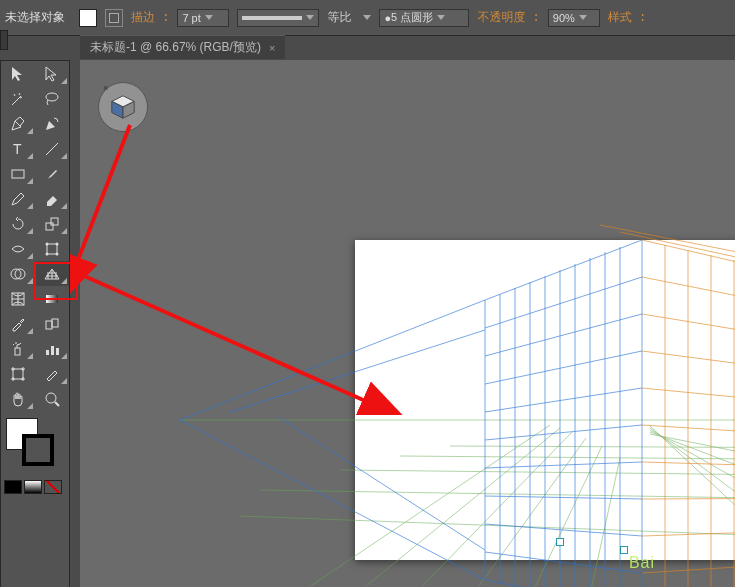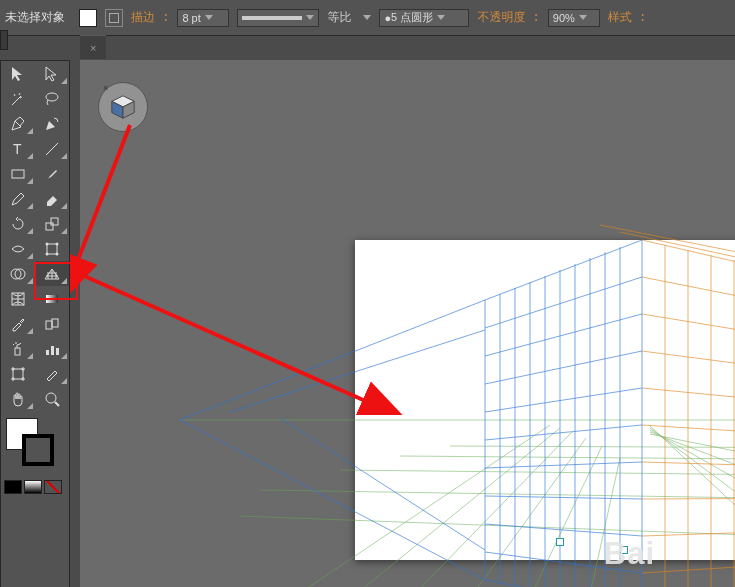--- a/index.html
+++ b/index.html
@@ -41,55 +41,56 @@
 .artboard { position: absolute; left: 275px; top: 180px; width: 500px; height: 320px; background: #fff; box-shadow: 0 2px 8px rgba(0,0,0,.5); }
 
 .persp-widget { position: absolute; left: 18px; top: 22px; width: 50px; height: 50px; border-radius: 50%; background: #929292; border:1px solid #555; display:flex;align-items:center;justify-content:center; }
 .persp-widget svg { width: 28px; height: 28px; }
 .persp-widget .x { position:absolute; left:4px; top:0px; font-size:9px; color:#333; }
 
 .grid-svg { position: absolute; left: 100px; top: 120px; width: 700px; height: 460px; pointer-events:none; }
 
 .arrow-anno { position:absolute; pointer-events:none; }
 
-.watermark { position:absolute; right:80px; bottom:15px; color:#e5e5e5; font-size:31px; font-weight:bold; letter-spacing:1px; opacity:.9;}
+.watermark { position:absolute; right:80px; bottom:15px; color:#bef264; font-size:16px; font-weight:normal; letter-spacing:1px; opacity:.9;}
 
 .dot { position:absolute; width:8px; height:8px; border:1px solid #29a; background:#fff; }
 
 </style>
 </head>
 <body>
 
 <div class="top-bar">
   <span class="sel-label">未选择对象</span>
   <div class="swatch"></div>
   <div class="swatch2"></div>
   <span class="label-orange">描边 :</span>
   <span class="field">
-      <span>8 pt</span>
+      <span>7 pt</span>
       <span class="arrow-down"></span>
     </span>
   <span class="field" style="min-width:70px">
       <span class="dash-preview"></span>
       <span class="arrow-down"></span>
     </span>
   <span>等比</span>
   <span class="arrow-down"></span>
   <span class="field" style="min-width:90px">● <span>5 点圆形</span><span class="arrow-down"></span></span>
   <span class="label-orange">不透明度 :</span>
   <span class="field">
       <span>90%</span>
       <span class="arrow-down"></span>
     </span>
   <span class="label-orange">样式 :</span>
 </div>
 
 <div class="side-handle"></div>
 
 <div class="doc-tab">
+  <span>未标题-1 @ 66.67% (RGB/预览)</span>
   <span class="x">×</span>
 </div>
 
 <div class="canvas-area">
   <div class="artboard"></div>
 
   <div class="persp-widget">
     <span class="x">×</span>
     <svg viewBox="0 0 30 30">
       <polygon points="15,3 27,9 15,15 3,9" fill="#e8e8e8" stroke="#444"></polygon>

